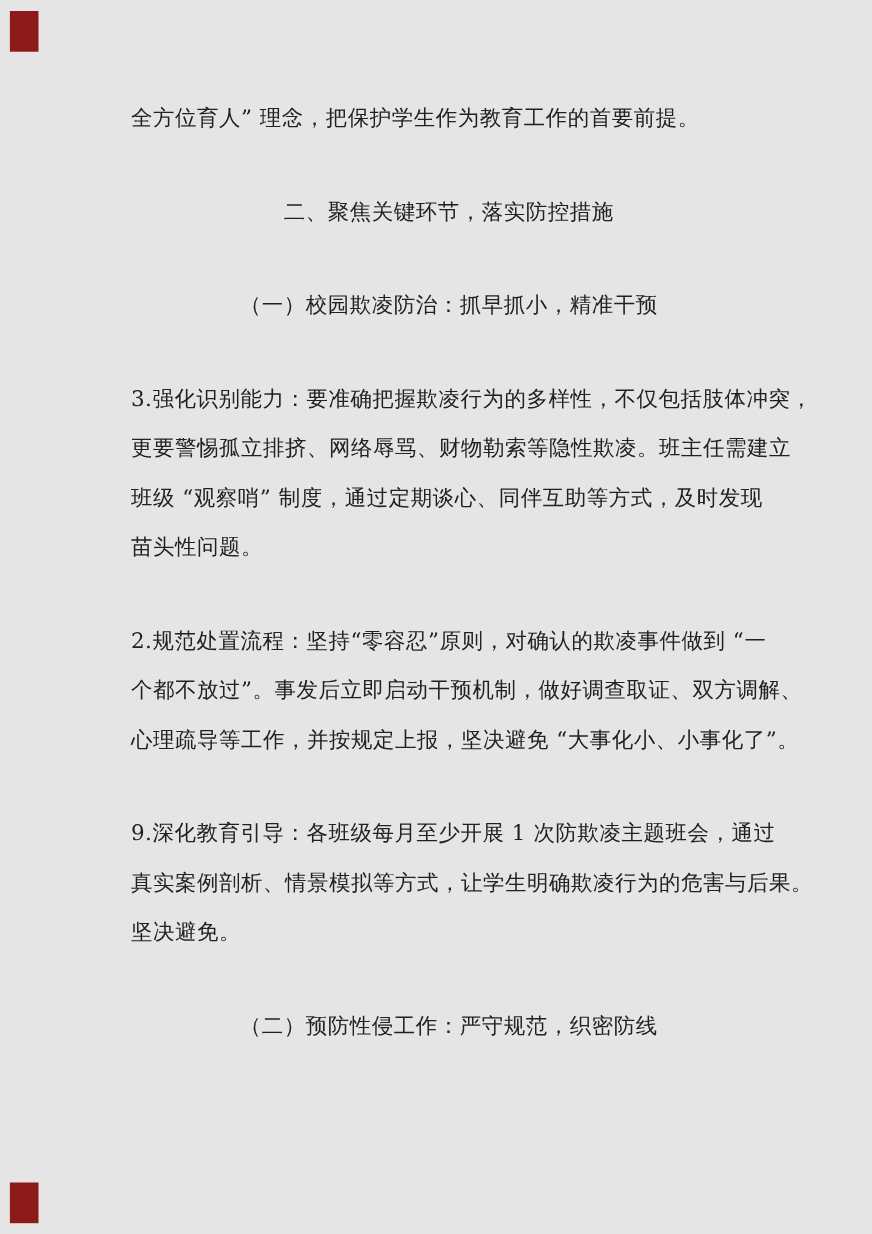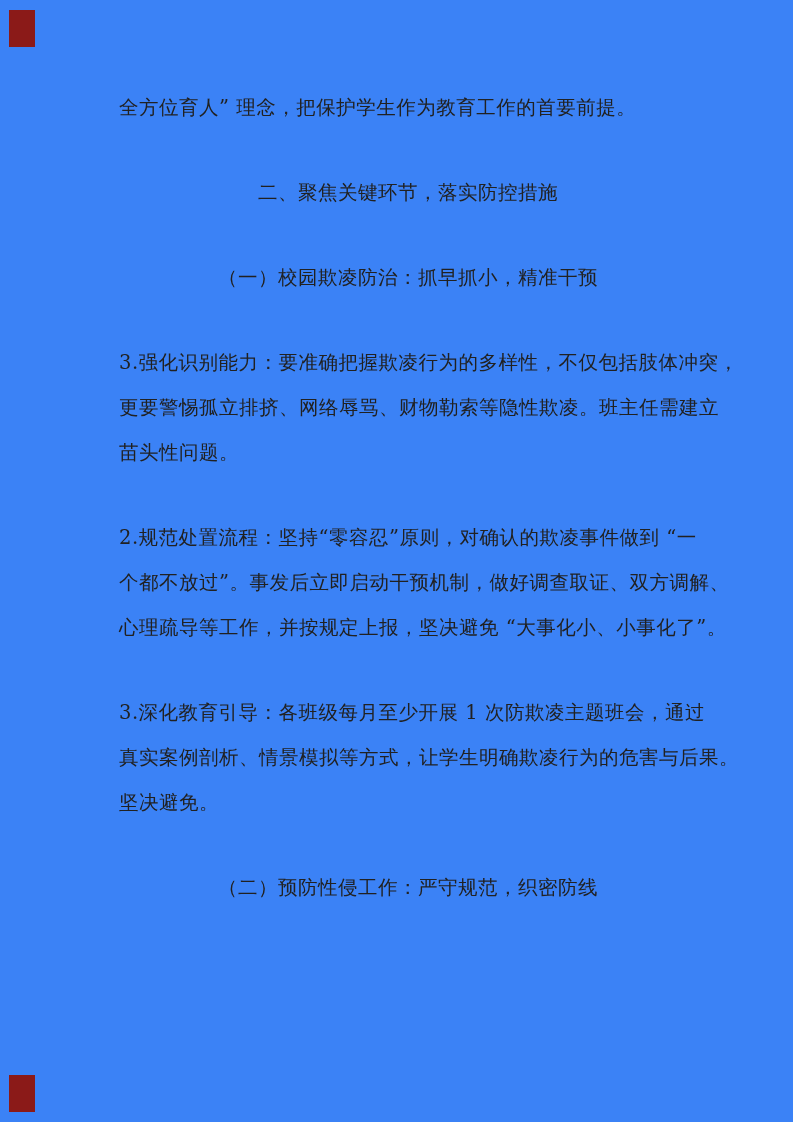--- a/index.html
+++ b/index.html
@@ -41,44 +41,45 @@
     white-space: nowrap;
   }
   .heading .line, .subheading .line {
     font-weight: normal; 
     text-align: center;
   }
 </style>
 </head>
 <body>
 
-<div class="page" style="background: #3b82f6;">
+<div class="page" style="background: #e5e5e5;">
   <div class="corner-mark top" style="background: rgb(139, 26, 24);"></div>
   <div class="content" id="doc-body" style="color: rgb(33, 33, 33);">
       <div class="block paragraph">
         <span class="line">全方位育人” 理念，把保护学生作为教育工作的首要前提。</span>
       </div>
       <div class="block heading">
         <span class="line">二、聚焦关键环节，落实防控措施</span>
       </div>
       <div class="block subheading">
         <span class="line">（一）校园欺凌防治：抓早抓小，精准干预</span>
       </div>
       <div class="block paragraph">
         <span class="line">3.强化识别能力：要准确把握欺凌行为的多样性，不仅包括肢体冲突，</span>
         <span class="line">更要警惕孤立排挤、网络辱骂、财物勒索等隐性欺凌。班主任需建立</span>
+        <span class="line">班级 “观察哨” 制度，通过定期谈心、同伴互助等方式，及时发现</span>
         <span class="line">苗头性问题。</span>
       </div>
       <div class="block paragraph">
         <span class="line">2.规范处置流程：坚持“零容忍”原则，对确认的欺凌事件做到 “一</span>
         <span class="line">个都不放过”。事发后立即启动干预机制，做好调查取证、双方调解、</span>
         <span class="line">心理疏导等工作，并按规定上报，坚决避免 “大事化小、小事化了”。</span>
       </div>
       <div class="block paragraph">
-        <span class="line">3.深化教育引导：各班级每月至少开展 1 次防欺凌主题班会，通过</span>
+        <span class="line">9.深化教育引导：各班级每月至少开展 1 次防欺凌主题班会，通过</span>
         <span class="line">真实案例剖析、情景模拟等方式，让学生明确欺凌行为的危害与后果。</span>
         <span class="line">坚决避免。</span>
       </div>
       <div class="block subheading">
         <span class="line">（二）预防性侵工作：严守规范，织密防线</span>
       </div>
     </div>
   <div class="corner-mark bottom" style="background: rgb(139, 26, 24);"></div>
 </div>
 

